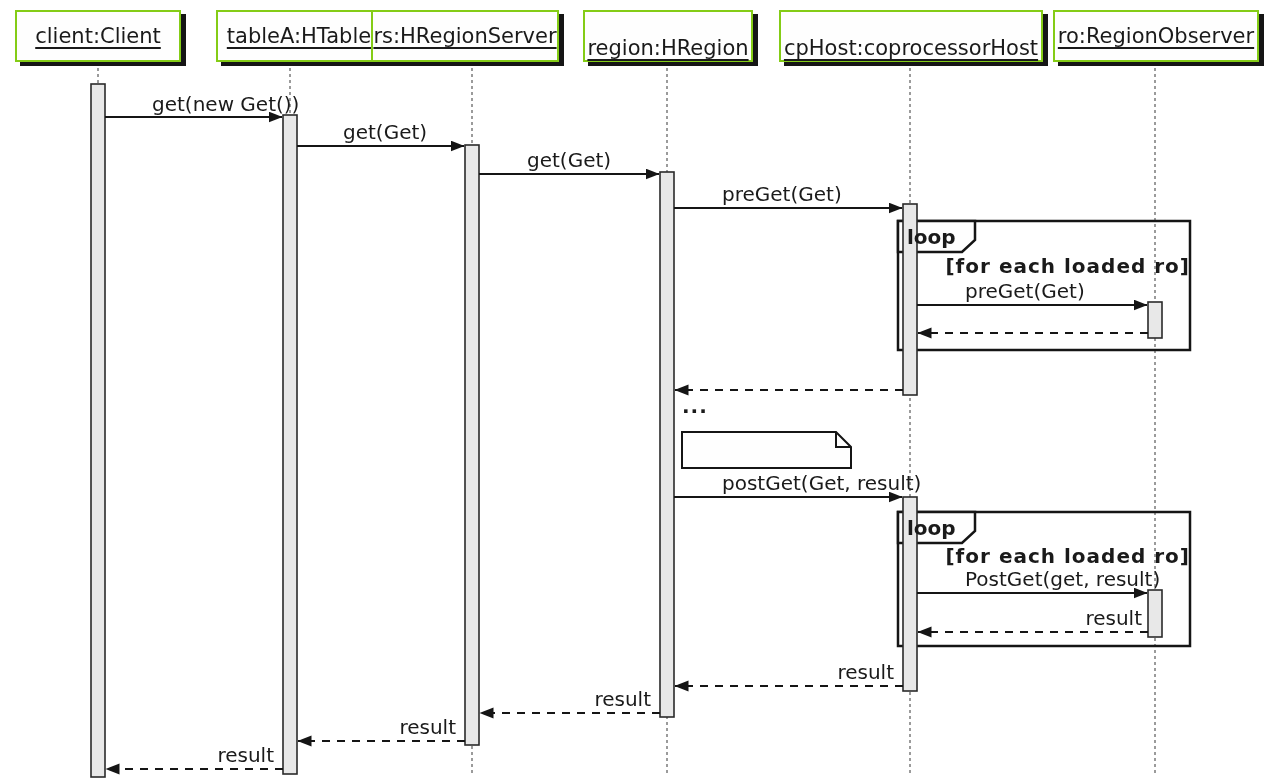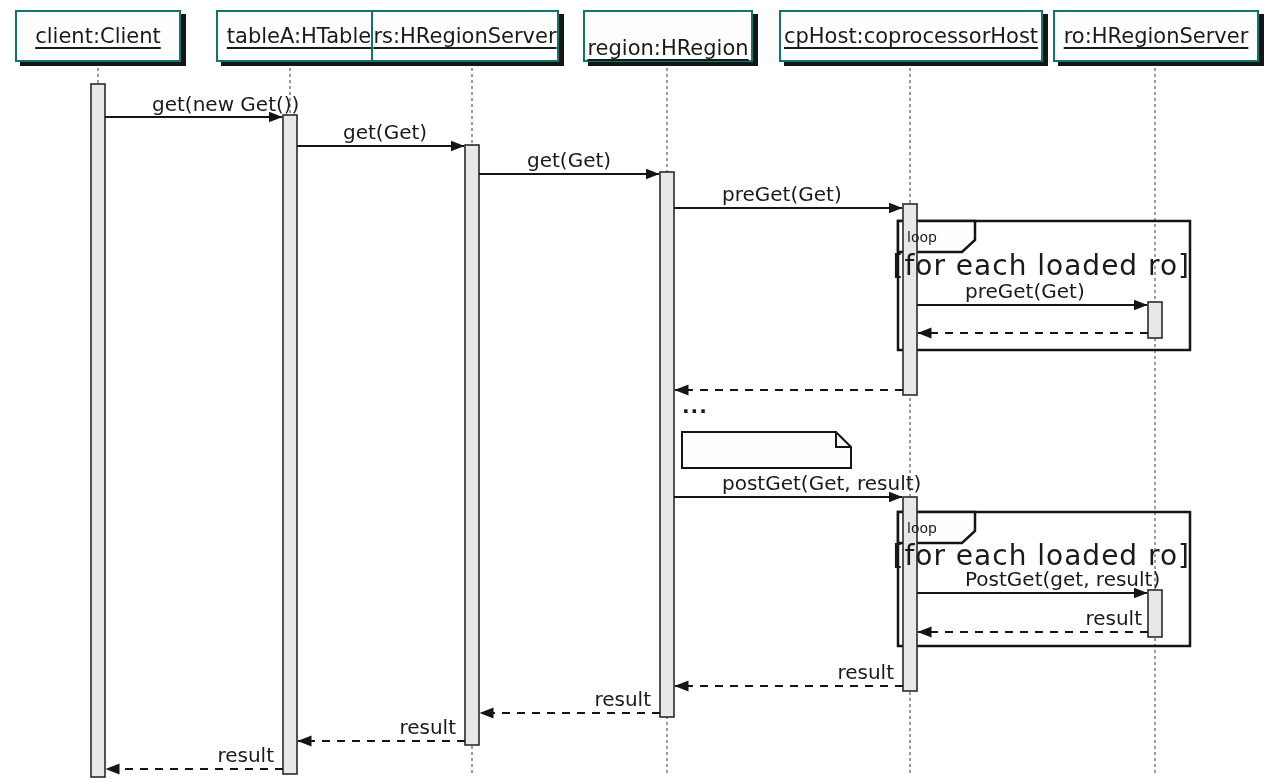--- a/index.html
+++ b/index.html
@@ -3,34 +3,34 @@
 <meta charset="utf-8">
 <style>
   html,body{margin:0;padding:0;background:#ffffff;}
   .canvas{
     position:relative;width:1268px;height:779px;background:#ffffff;overflow:hidden;
     font-family:"DejaVu Sans", sans-serif;color:#1a1a1a;
   }
   .canvas svg{position:absolute;left:0;top:0;}
   .pbox{
     position:absolute;top:10px;height:48px;background:#fefefe;
-    border:2px solid #0f766e;box-shadow:5px 4px 0 #151515;
+    border:2px solid #84cc16;box-shadow:5px 4px 0 #151515;
     display:flex;align-items:center;justify-content:center;
     font-size:21px;white-space:nowrap;
   }
   .pbox span{text-decoration:underline;text-underline-offset:4px;}
   .mlabel{
     position:absolute;font-size:20px;line-height:24px;white-space:nowrap;margin-left:40px;
   }
   .mlabel.right{text-align:center;}
   .fragop{
-    position:absolute;font-size:14px;line-height:26px;font-weight:normal;white-space:nowrap;
+    position:absolute;font-size:20px;line-height:26px;font-weight:bold;white-space:nowrap;
   }
   .guard{
-    position:absolute;font-size:28px;line-height:26px;font-weight:normal;
+    position:absolute;font-size:20px;line-height:26px;font-weight:bold;
     letter-spacing:1px;white-space:nowrap;
   }
   .notetext{
     position:absolute;font-size:21px;line-height:26px;white-space:nowrap;text-align:center;
   }
   .ellipsis{
     position:absolute;font-size:20px;line-height:20px;font-weight:bold;letter-spacing:1px;
   }
 </style>
 </head>
@@ -103,25 +103,25 @@
     </div>
   <div class="pbox" style="left:208px;width:162px;margin-left:8px;">
       <span>tableA:HTable</span>
     </div>
   <div class="pbox" style="left:371px;width:184px;">
       <span>rs:HRegionServer</span>
     </div>
   <div class="pbox" style="left:583px;width:166px;align-items:flex-end;">
       <span>region:HRegion</span>
     </div>
-  <div class="pbox" style="left:779px;width:260px;">
+  <div class="pbox" style="left:779px;width:260px;align-items:flex-end;">
       <span>cpHost:coprocessorHost</span>
     </div>
   <div class="pbox" style="left:1053px;width:202px;">
-      <span>ro:HRegionServer</span>
+      <span>ro:RegionObserver</span>
     </div>
 
   <div class="mlabel" style="left:112px;top:92px;">get(new Get())</div>
   <div class="mlabel" style="left:303px;top:120px;">get(Get)</div>
   <div class="mlabel" style="left:487px;top:148px;">get(Get)</div>
   <div class="mlabel" style="left:682px;top:182px;">preGet(Get)</div>
   <div class="mlabel" style="left:925px;top:279px;">preGet(Get)</div>
   <div class="mlabel" style="left:682px;top:471px;">postGet(Get, result)</div>
   <div class="mlabel" style="left:925px;top:567px;">PostGet(get, result)</div>
   <div class="mlabel right" style="right:126px;top:606px;">result</div>

